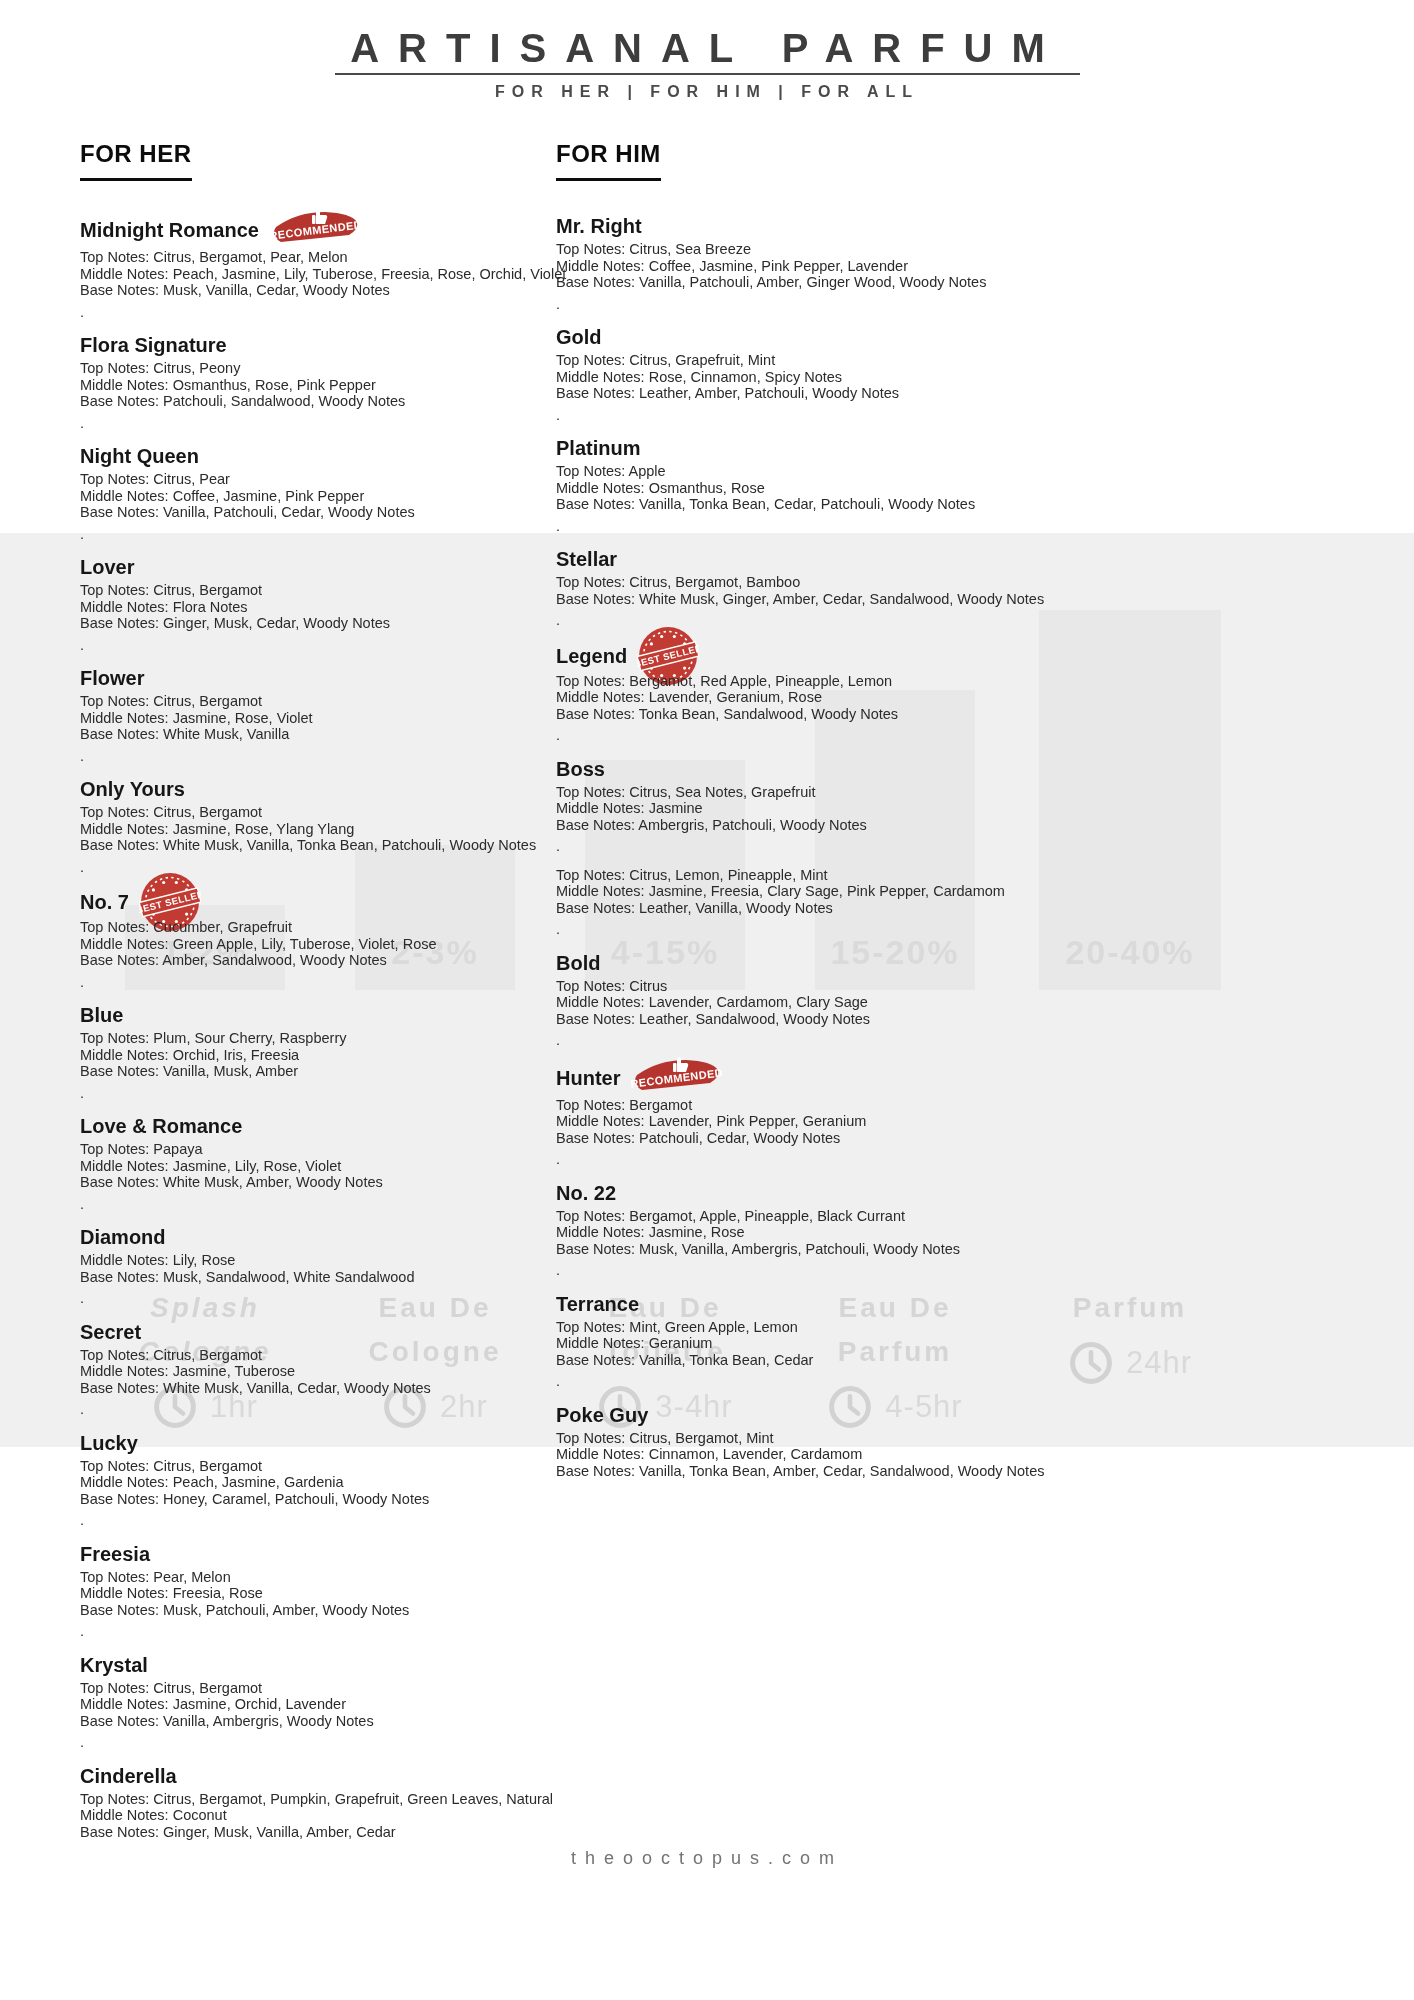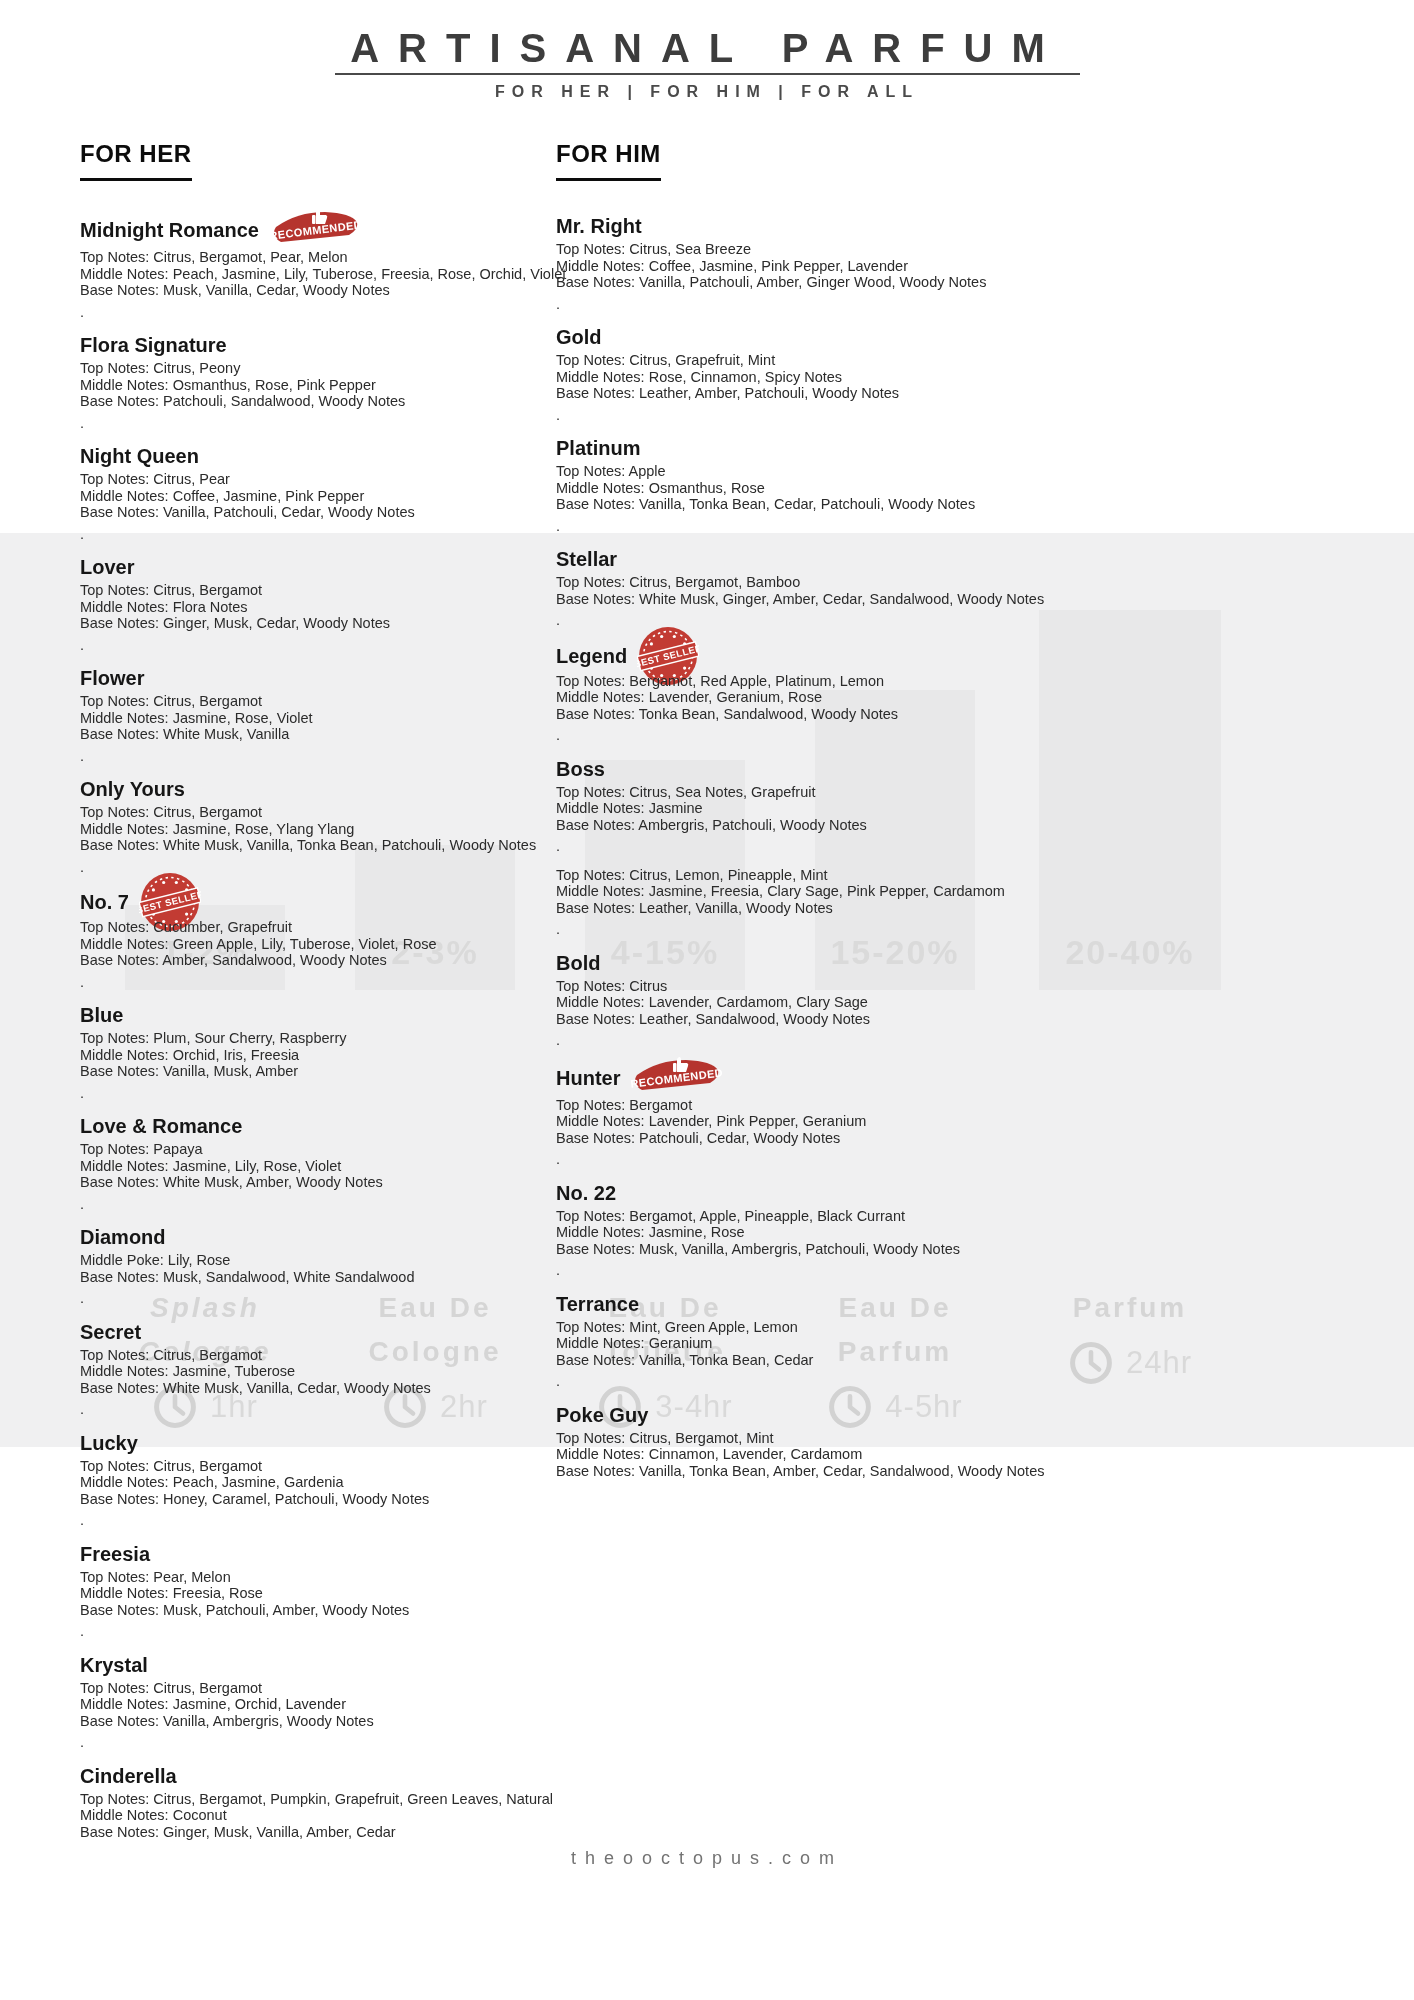--- a/index.html
+++ b/index.html
@@ -214,21 +214,21 @@
         <span>Love &amp; Romance</span>
       </h3>
       <div class="note">Top Notes: Papaya</div>
       <div class="note">Middle Notes: Jasmine, Lily, Rose, Violet</div>
       <div class="note">Base Notes: White Musk, Amber, Woody Notes</div>
       <div class="dot">.</div>
     </div><div class="item">
       <h3 class="item-name">
         <span>Diamond</span>
       </h3>
-      <div class="note">Middle Poke: Lily, Rose</div>
+      <div class="note">Middle Notes: Lily, Rose</div>
       <div class="note">Base Notes: Musk, Sandalwood, White Sandalwood</div>
       <div class="dot">.</div>
     </div><div class="item">
       <h3 class="item-name">
         <span>Secret</span>
       </h3>
       <div class="note">Top Notes: Citrus, Bergamot</div>
       <div class="note">Middle Notes: Jasmine, Tuberose</div>
       <div class="note">Base Notes: White Musk, Vanilla, Cedar, Woody Notes</div>
       <div class="dot">.</div>
@@ -308,21 +308,21 @@
           <circle cx="14.41515161531358" cy="43.0495976719957" r="1.6" fill="#ffffff"></circle>
           <circle cx="10.5" cy="31.000000000000004" r="1.6" fill="#ffffff"></circle>
           <circle cx="14.415151615313576" cy="18.9504023280043" r="1.6" fill="#ffffff"></circle>
           <circle cx="24.665151615313576" cy="11.503341415949354" r="1.6" fill="#ffffff"></circle>
           <circle cx="37.33484838468642" cy="11.50334141594935" r="1.6" fill="#ffffff"></circle>
           <circle cx="47.584848384686424" cy="18.950402328004294" r="1.6" fill="#ffffff"></circle>
           <rect x="1" y="24" width="60" height="14.5" fill="#c23b33" stroke="#ffffff" stroke-width="1.4" transform="rotate(-14 31 31)"></rect>
           <text x="31" y="34.5" text-anchor="middle" font-size="9.5" font-weight="bold" fill="#ffffff" letter-spacing="0.4" transform="rotate(-14 31 31)">BEST SELLER</text>
         </svg>
       </h3>
-      <div class="note">Top Notes: Bergamot, Red Apple, Platinum, Lemon</div>
+      <div class="note">Top Notes: Bergamot, Red Apple, Pineapple, Lemon</div>
       <div class="note">Middle Notes: Lavender, Geranium, Rose</div>
       <div class="note">Base Notes: Tonka Bean, Sandalwood, Woody Notes</div>
       <div class="dot">.</div>
     </div><div class="item">
       <h3 class="item-name">
         <span>Boss</span>
       </h3>
       <div class="note">Top Notes: Citrus, Sea Notes, Grapefruit</div>
       <div class="note">Middle Notes: Jasmine</div>
       <div class="note">Base Notes: Ambergris, Patchouli, Woody Notes</div>

